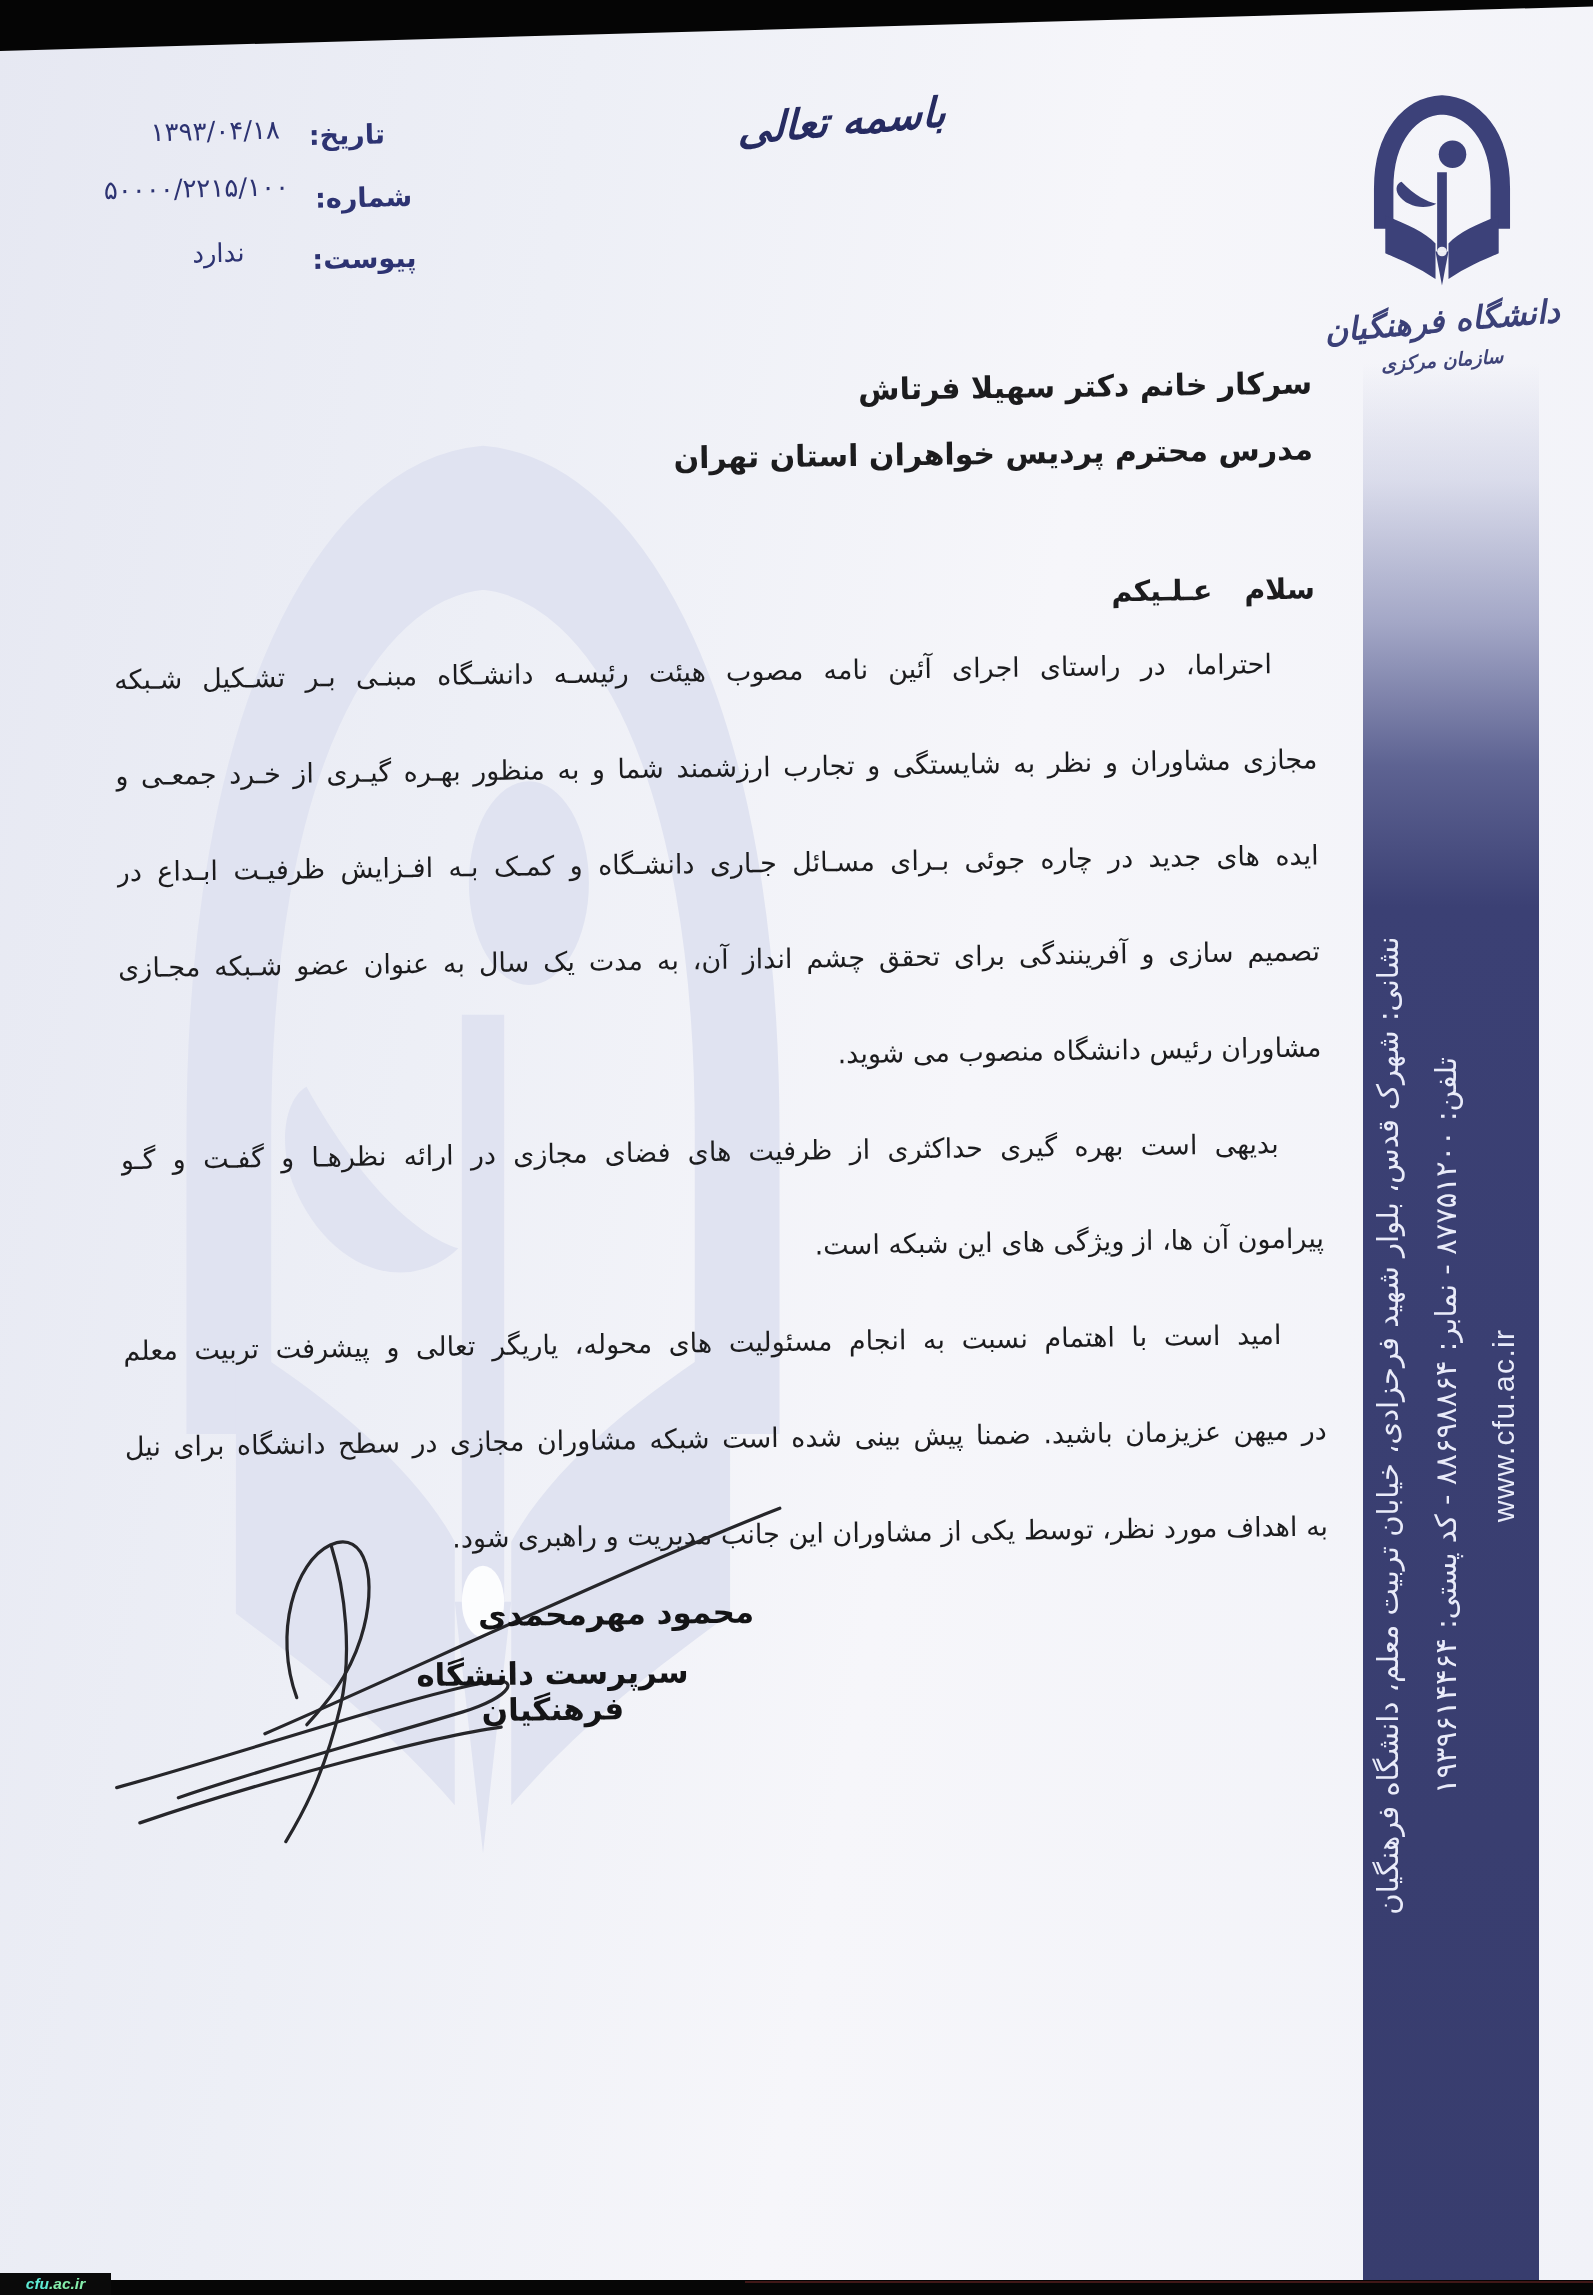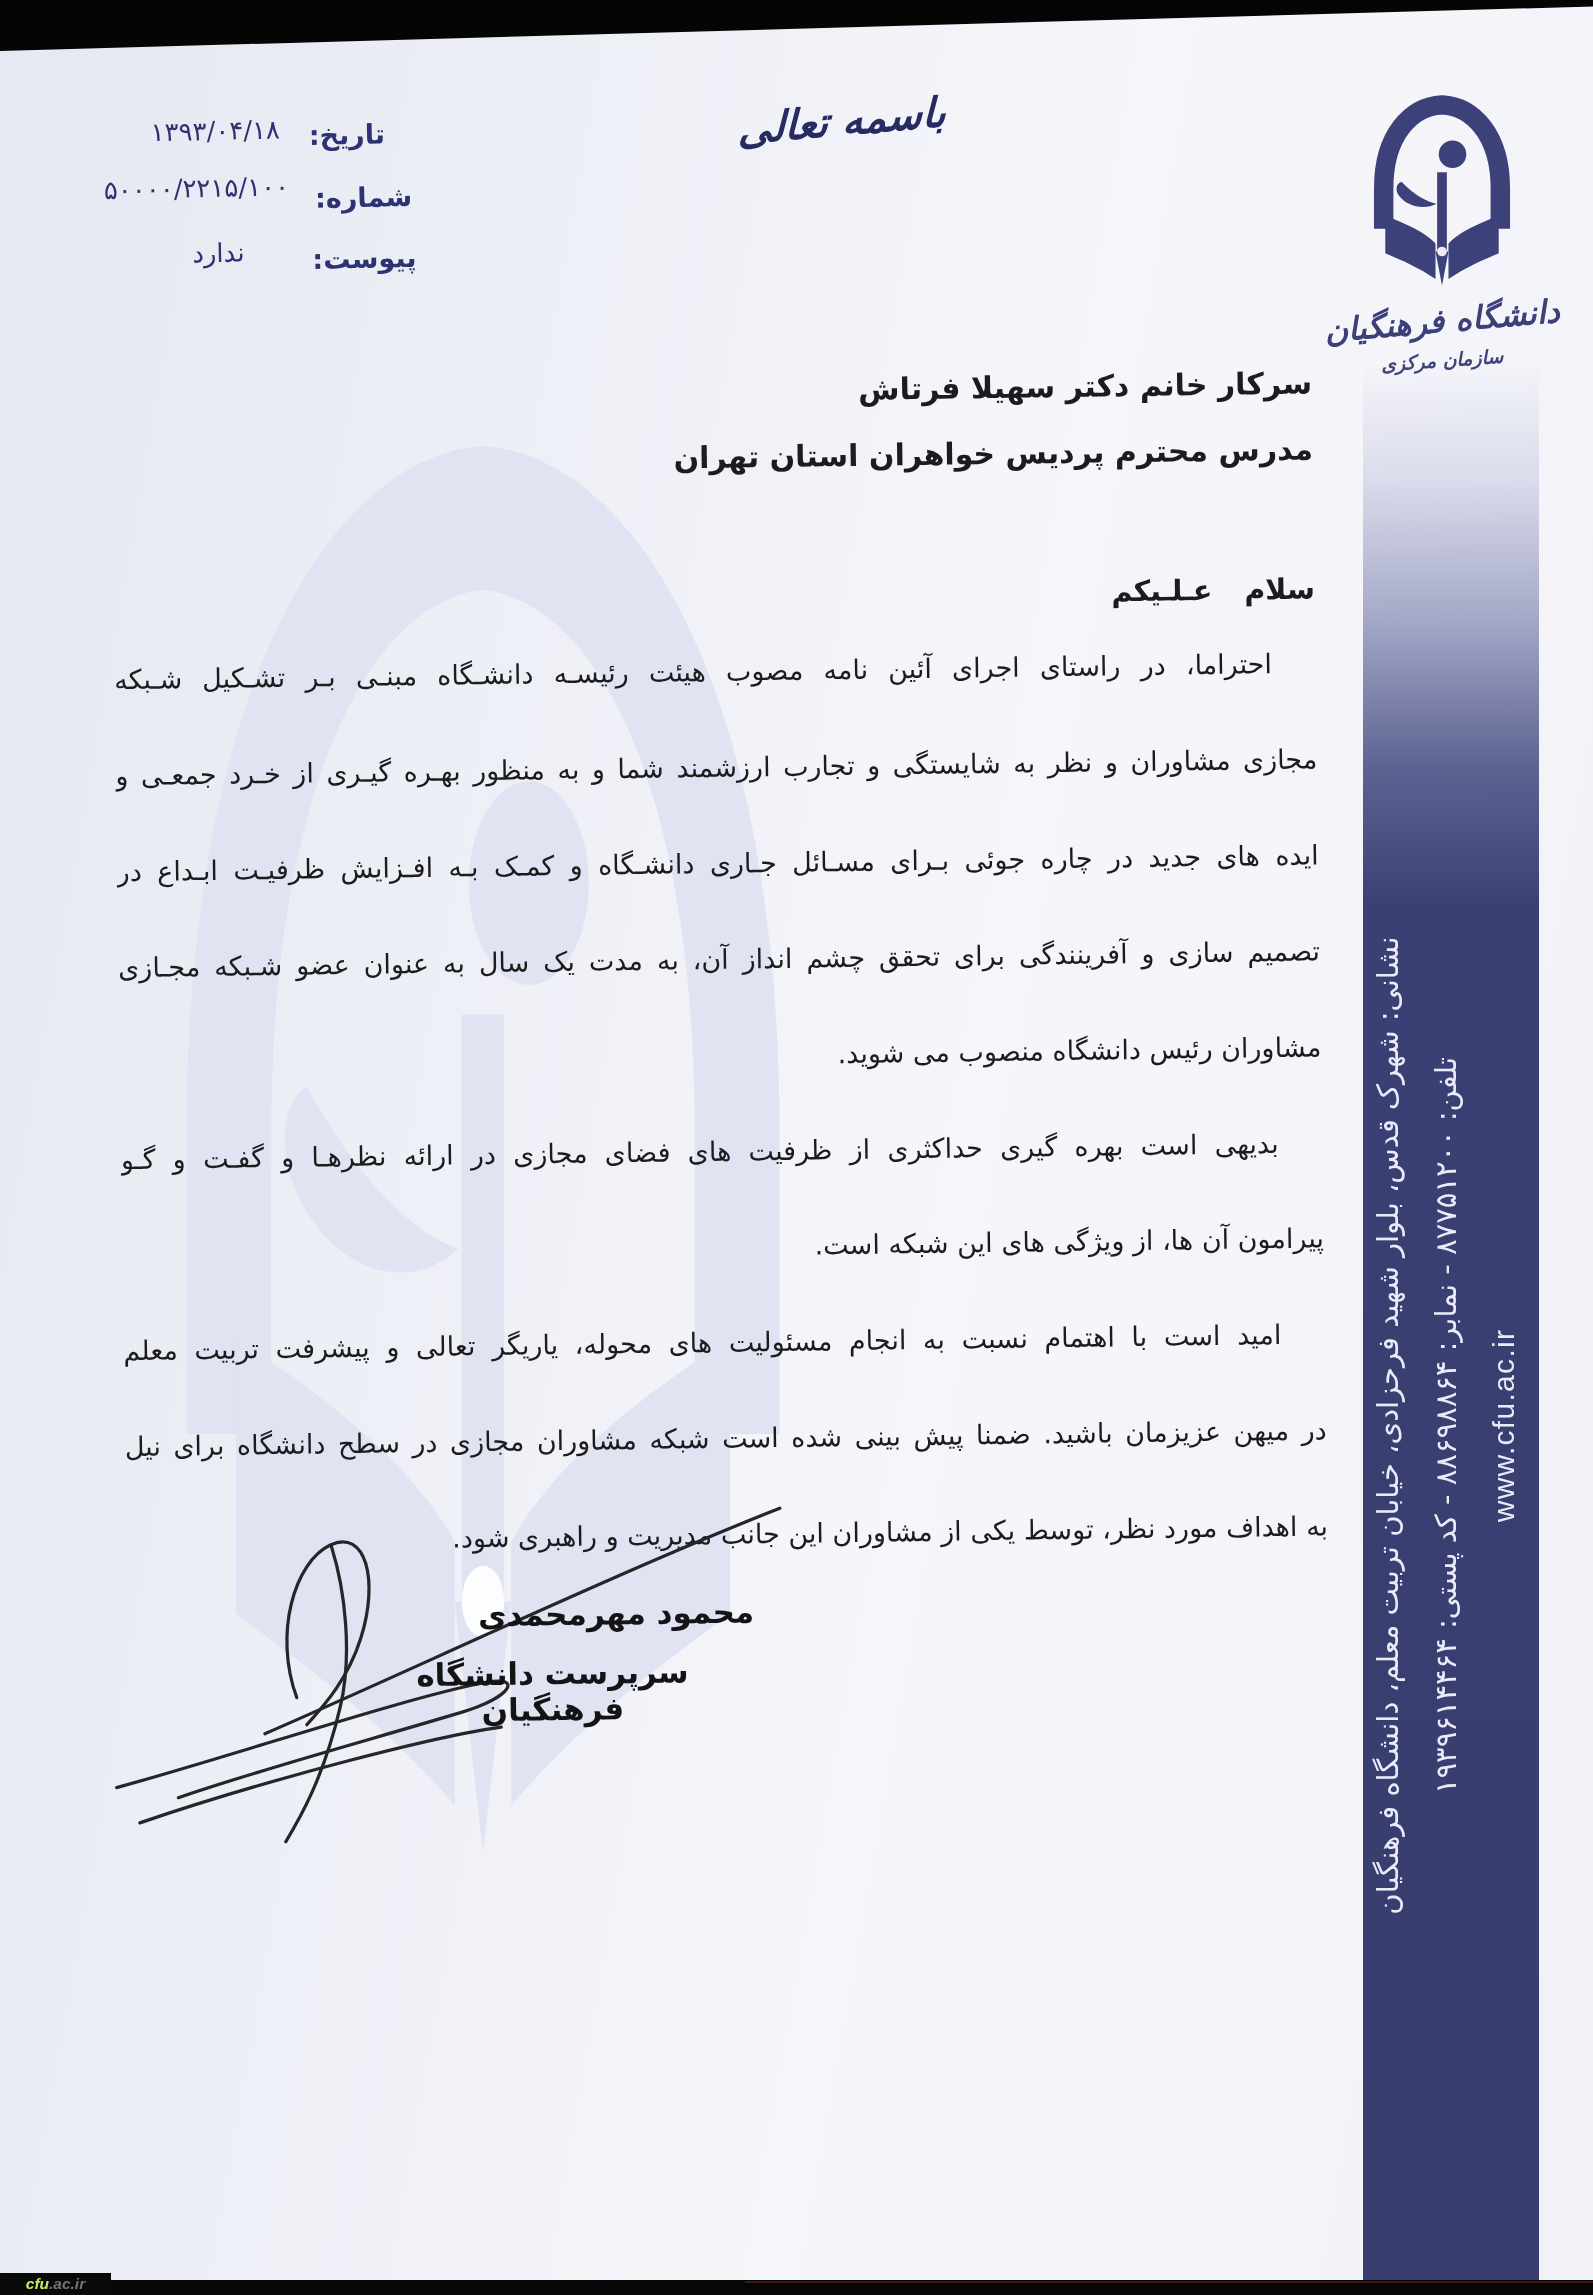--- a/index.html
+++ b/index.html
@@ -17,22 +17,22 @@
     position:absolute;left:0;top:0;width:1593px;height:52px;background:#050505;
     clip-path:polygon(0 0,1593px 0,1593px 6.5px,0 51px);
   }
   .bottom-strip{position:absolute;left:0;top:2280px;width:1593px;height:15.5px;background:#060606;}
   .red-hairline{position:absolute;left:745px;top:2281px;width:848px;height:1.9px;background:#5a2020;opacity:.7;}
   .cfu-badge{
     position:absolute;left:0;top:2273px;width:111px;height:22px;background:#0a0a0a;
     display:flex;align-items:center;justify-content:center;
     font-family:"Liberation Sans",sans-serif;font-style:italic;font-weight:bold;font-size:15.5px;
   }
-  .cfu-badge .pfx{color:#bef264;}
-  .cfu-badge .sfx{color:#737373;}
+  .cfu-badge .pfx{color:#5eead4;}
+  .cfu-badge .sfx{color:#86efac;}
   
   .watermark{position:absolute;left:130px;top:428px;width:706px;height:1497px;color:#e0e3f1;}
   
   .band{
     position:absolute;left:1363px;top:363px;width:176px;height:1933px;
     background:linear-gradient(to bottom,rgba(140,146,190,0) 0px,rgba(150,156,198,.28) 117px,
       rgba(110,116,165,.6) 259px,rgba(73,79,132,.88) 402px,#3b4074 544px,#383d6e 100%);
   }
   .band-text{
     position:absolute;left:1359px;top:2203px;width:1555px;height:176px;

